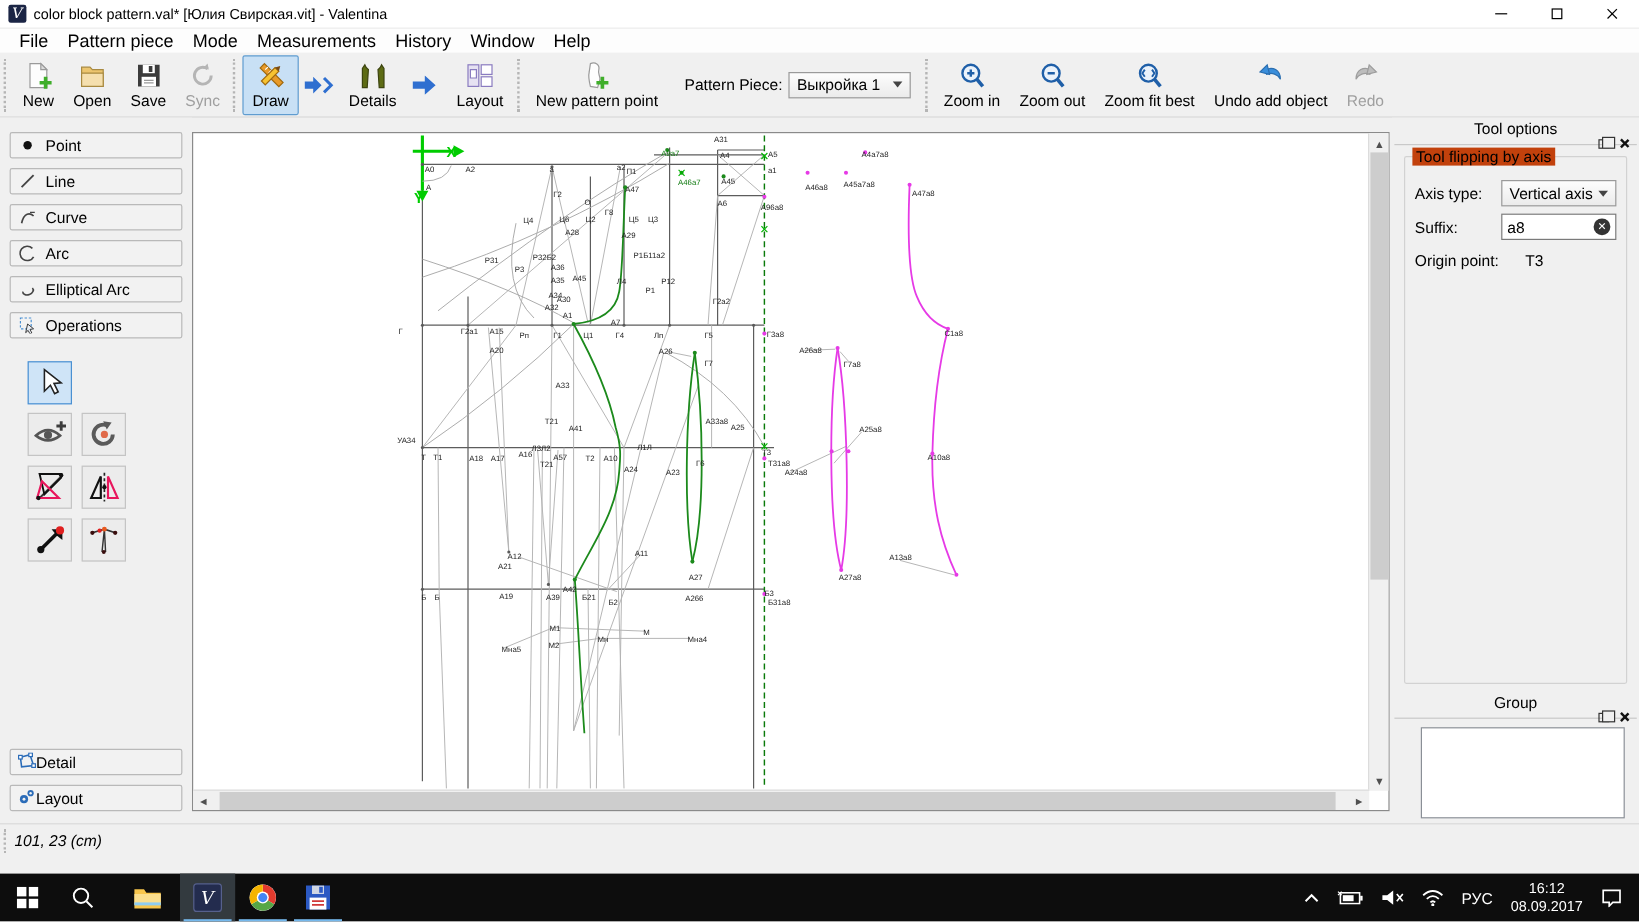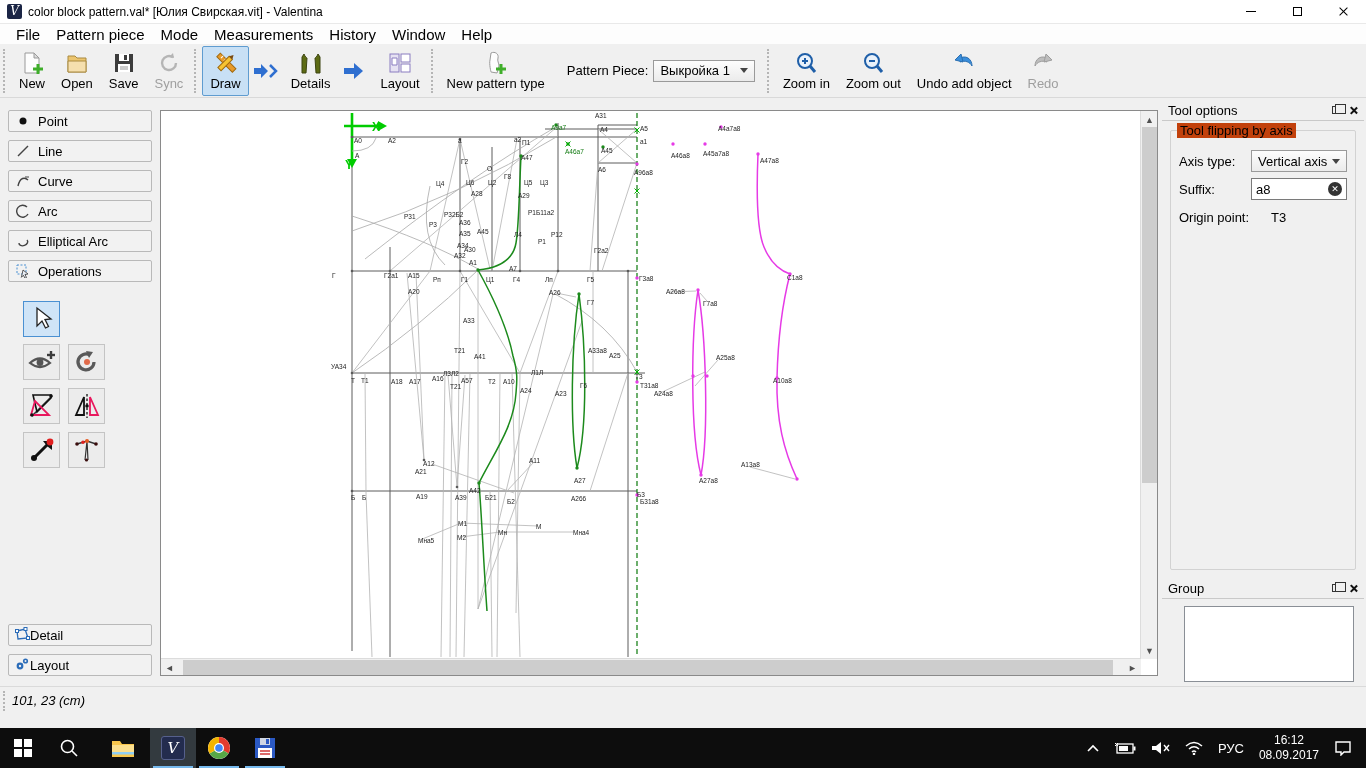--- a/index.html
+++ b/index.html
@@ -47,21 +47,21 @@
   #canvas { position:absolute; left:160px; top:110px; width:998px; height:566px; background:#ffffff; border:1px solid #8a8a8a; }
   #canvas svg text { font-family:"Liberation Sans",sans-serif; }
   .vscroll { position:absolute; right:0; top:0; width:17px; height:548px; background:#f0f0f0; border-left:1px solid #dcdcdc; }
   .hscroll { position:absolute; left:0; bottom:0; height:17px; width:980px; background:#f0f0f0; border-top:1px solid #dcdcdc; }
   .sb-arrow { position:absolute; width:17px; height:17px; display:flex; align-items:center; justify-content:center; color:#505050; font-size:9px; }
   .sb-thumb-v { position:absolute; left:1px; width:15px; background:#cdcdcd; }
   .sb-thumb-h { position:absolute; top:1px; height:15px; background:#cdcdcd; }
 
   
   #right-col { position:absolute; left:1160px; top:98px; width:206px; bottom:82px; background:#f0f0f0; }
-  .dock-title { height:21px; display:flex; align-items:center; padding:0 6px; font-size:13px; border-bottom:1px solid #c9c9c9; background:#f0f0f0; }
+  .dock-title { height:21px; display:flex; align-items:center; padding:0 6px; font-size:13px; border-bottom:1px solid #c9c9c9; background:#f0f0f0;flex-direction:column; }
   .dock-btns { margin-left:auto; display:flex; gap:8px; align-items:center; }
   .float-ic { width:9px; height:8px; border:1px solid #333; position:relative; }
   .float-ic::before { content:""; position:absolute; left:2px; top:-3px; width:9px; height:8px; border:1px solid #333; background:#f0f0f0; }
   .x-ic { position:relative; width:9px; height:9px; }
   .x-ic::before,.x-ic::after { content:""; position:absolute; left:4px; top:0; width:1.5px; height:9px; background:#111; }
   .x-ic::before{transform:rotate(45deg);} .x-ic::after{transform:rotate(-45deg);}
   #tool-options-panel { position:absolute; left:2px; right:2px; top:2px; height:476px; }
   .groupbox { position:absolute; left:8px; right:8px; top:30px; bottom:6px; border:1px solid #d2d2d2; border-radius:2px; }
   .groupbox-title { position:absolute; top:-8px; left:6px; background:#c2410c; padding:0 3px; font-size:13px; }
   .opt-row { position:absolute; left:8px; right:8px; height:24px; display:flex; align-items:center; }
@@ -205,21 +205,21 @@
   <div class="tb-handle"></div>
 
   <div class="tb-btn">
     <svg width="26" height="24">
         <path d="M8,2 c4,-2 8,1 7,5 c-1,3 1,5 1,8 l-2,7 l-6,-1 c0,0 -2,-8 -1,-12 z" fill="#fdfdfd" stroke="#9a9a9a"></path>
         <g stroke="#3fae2a" stroke-width="3">
           <line x1="13" y1="18" x2="23" y2="18"></line>
           <line x1="18" y1="13" x2="18" y2="23"></line>
         </g>
       </svg>
-    <span class="lbl">New pattern type</span>
+    <span class="lbl">New pattern point</span>
   </div>
 
   <div id="pattern-piece-group">
     <span id="pattern-piece-label">Pattern Piece:</span>
     <div class="combo">
       <span>Выкройка 1</span>
       <span class="arr"></span>
     </div>
   </div>
 
@@ -234,20 +234,28 @@
       </svg>
     <span class="lbl">Zoom in</span>
   </div>
   <div class="tb-btn">
     <svg width="24" height="24">
         <circle cx="11" cy="10" r="7" fill="#eaf2fb" stroke="#1f5fa8" stroke-width="2"></circle>
         <line x1="16" y1="15" x2="21" y2="21" stroke="#1f5fa8" stroke-width="3"></line>
         <line x1="8" y1="10" x2="14" y2="10" stroke="#1f5fa8" stroke-width="2"></line>
       </svg>
     <span class="lbl">Zoom out</span>
+  </div>
+  <div class="tb-btn">
+    <svg width="24" height="24">
+        <circle cx="11" cy="10" r="7" fill="#eaf2fb" stroke="#1f5fa8" stroke-width="2"></circle>
+        <line x1="16" y1="15" x2="21" y2="21" stroke="#1f5fa8" stroke-width="3"></line>
+        <path d="M8,7 l-2,3 2,3 M14,7 l2,3 -2,3" fill="none" stroke="#1f5fa8" stroke-width="1.6"></path>
+      </svg>
+    <span class="lbl">Zoom fit best</span>
   </div>
   <div class="tb-btn">
     <svg width="24" height="24">
         <path d="M6,8 c8,-5 14,0 14,7 c-2,-4 -7,-6 -12,-4" fill="#3a8edb" stroke="#2a6eb0"></path>
         <path d="M9,3 l-6,6 8,2 z" fill="#3a8edb" stroke="#2a6eb0"></path>
       </svg>
     <span class="lbl">Undo add object</span>
   </div>
   <div class="tb-btn disabled">
     <svg width="24" height="24">

